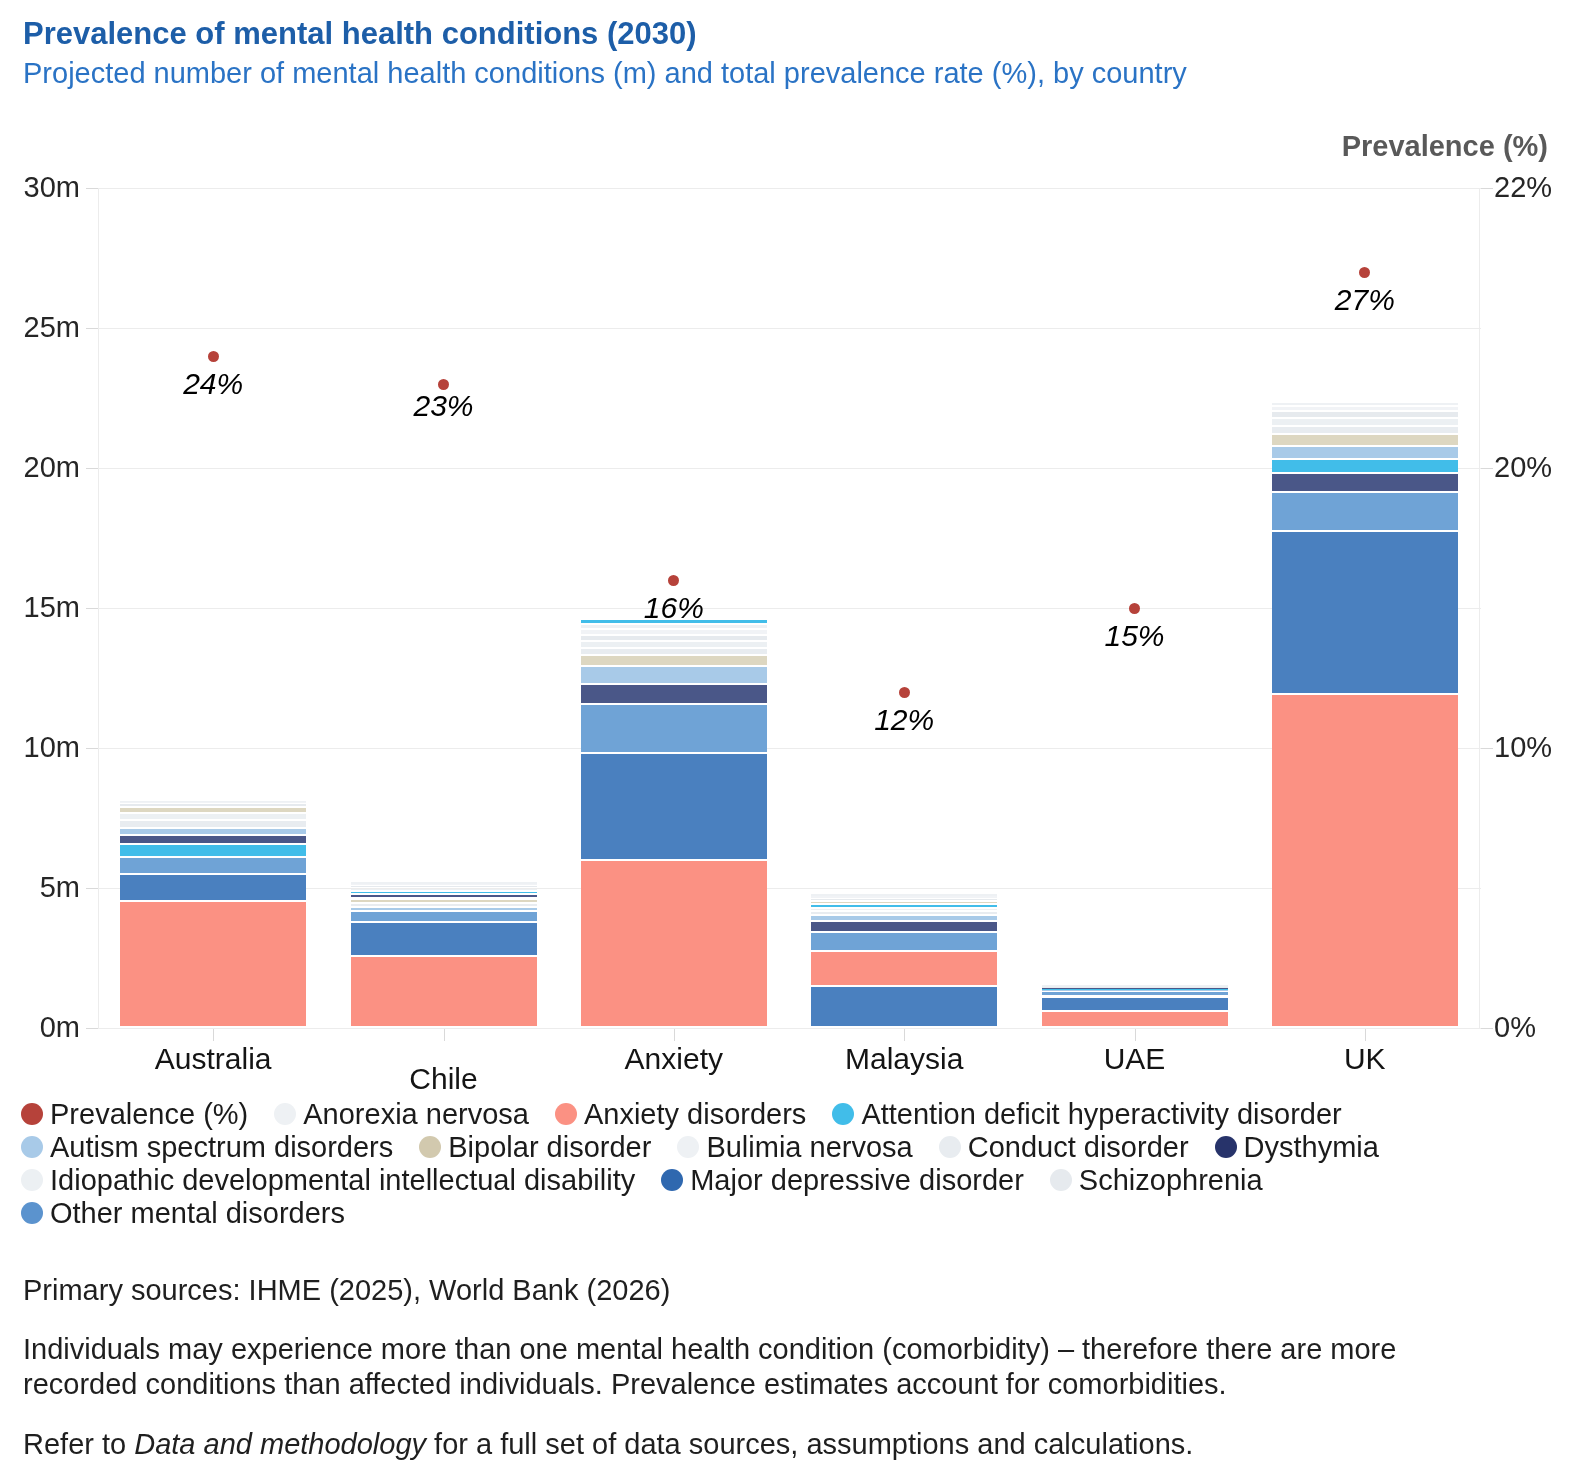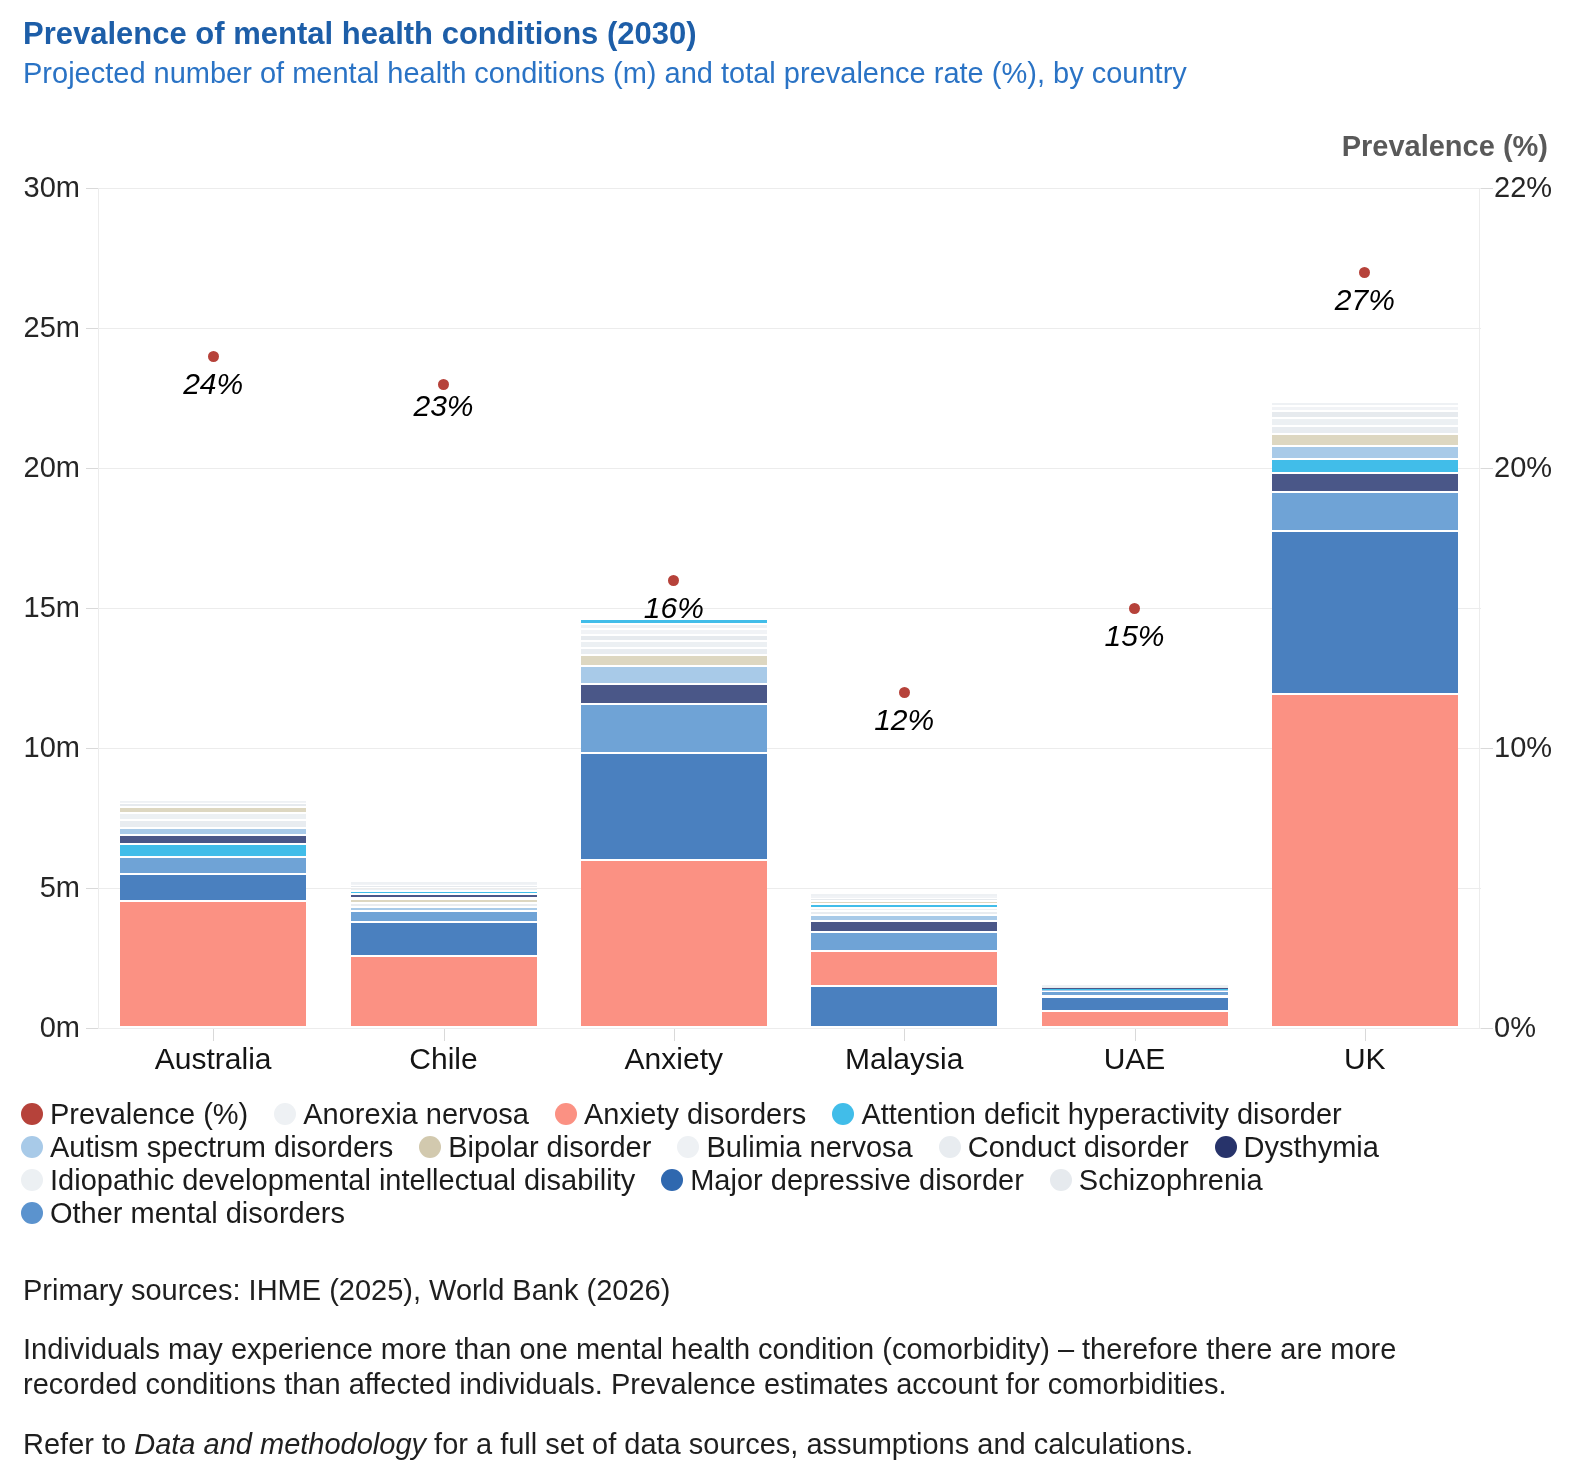--- a/index.html
+++ b/index.html
@@ -89,21 +89,21 @@
       <div class="seg" style="left: 350.5px; top: 907.6px; width: 186px; height: 2.2px; background: rgb(168, 202, 232);"></div>
       <div class="seg" style="left: 350.5px; top: 903.7px; width: 186px; height: 1.9px; background: rgb(232, 236, 240);"></div>
       <div class="seg" style="left: 350.5px; top: 899.5px; width: 186px; height: 2.2px; background: rgb(221, 215, 193);"></div>
       <div class="seg" style="left: 350.5px; top: 895.3px; width: 186px; height: 2.2px; background: rgb(74, 87, 136);"></div>
       <div class="seg" style="left: 350.5px; top: 891.9px; width: 186px; height: 1.4px; background: rgb(65, 189, 233);"></div>
       <div class="seg" style="left: 350.5px; top: 889.1px; width: 186px; height: 1.2px; background: rgb(236, 240, 243);"></div>
       <div class="seg" style="left: 350.5px; top: 886.3px; width: 186px; height: 1.2px; background: rgb(230, 234, 238);"></div>
       <div class="seg" style="left: 350.5px; top: 884.1px; width: 186px; height: 1.2px; background: rgb(241, 243, 246);"></div>
       <div class="seg" style="left: 350.5px; top: 882.4px; width: 186px; height: 1.2px; background: rgb(238, 241, 244);"></div>
       <div class="tick-b" style="left: 443.5px;"></div>
-      <div class="xlab" style="left: 328.5px;">Chile</div>
+      <div class="xlab" style="left: 328.5px; margin-top: 20px;">Chile</div>
       <div class="dot" style="left: 438px; top: 378.5px; background: rgb(182, 66, 58);"></div>
       <div class="dotlab" style="left: 383.5px; top: 389px;">23%</div>
       <div class="seg" style="left: 580.8px; top: 861.4px; width: 186px; height: 164.6px; background: rgb(251, 145, 131);"></div>
       <div class="seg" style="left: 580.8px; top: 753.6px; width: 186px; height: 105.8px; background: rgb(74, 128, 191);"></div>
       <div class="seg" style="left: 580.8px; top: 705.4px; width: 186px; height: 46.2px; background: rgb(111, 163, 214);"></div>
       <div class="seg" style="left: 580.8px; top: 685px; width: 186px; height: 18.4px; background: rgb(74, 87, 136);"></div>
       <div class="seg" style="left: 580.8px; top: 666.8px; width: 186px; height: 16.2px; background: rgb(168, 202, 232);"></div>
       <div class="seg" style="left: 580.8px; top: 656.2px; width: 186px; height: 8.6px; background: rgb(221, 215, 193);"></div>
       <div class="seg" style="left: 580.8px; top: 648.9px; width: 186px; height: 5.3px; background: rgb(232, 236, 240);"></div>
       <div class="seg" style="left: 580.8px; top: 642.2px; width: 186px; height: 4.7px; background: rgb(236, 240, 243);"></div>

